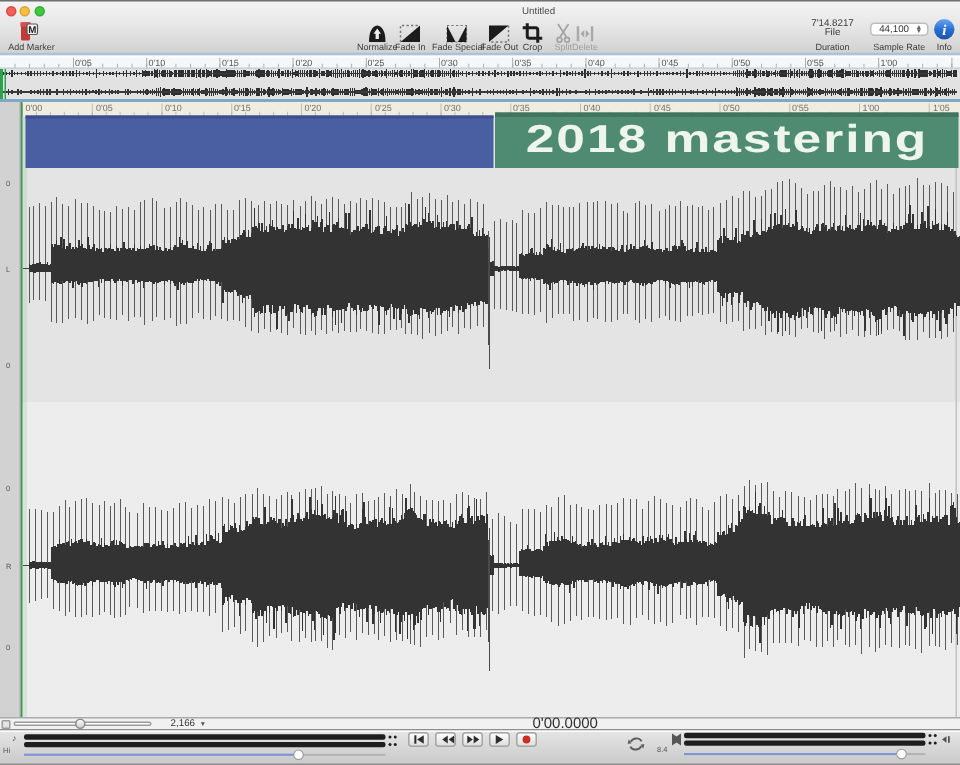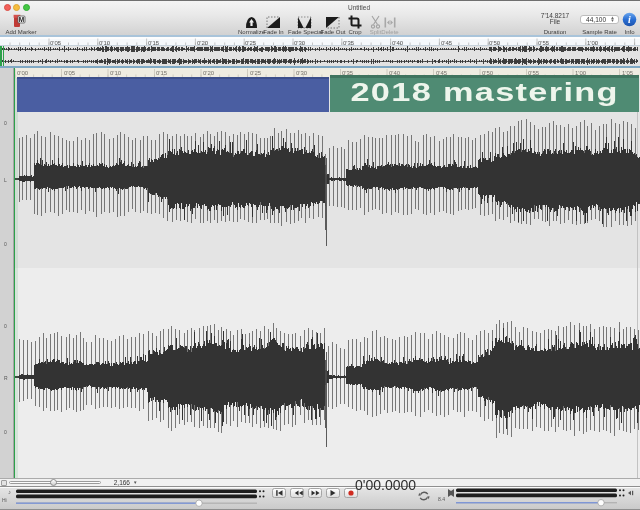--- a/index.html
+++ b/index.html
@@ -204,21 +204,21 @@
  <g fill="#2e2e2e">
   <rect x="4.2" y="2.2" width="1.4" height="5.6"></rect>
         <path d="M10.5 2.2 L6 5 L10.5 7.8 Z"></path>
   <path d="M26.5 2.4 L22.8 5 L26.5 7.6 Z M30.8 2.4 L27.1 5 L30.8 7.6 Z"></path>
   <path d="M39.5 2.4 L43.2 5 L39.5 7.6 Z M43.8 2.4 L47.5 5 L43.8 7.6 Z"></path>
   <path d="M58.5 2 L63.5 5 L58.5 8 Z"></path>
  </g>
  <circle cx="79" cy="5" r="2.6" fill="#cf2b20"></circle>
 </svg>
 
-<div style="left:355px;top:477px;width:60px;height:11px;font-size:14px;color:#2e2e2e;text-align:right;">0'00.0000</div>
+<div style="left:355px;top:477px;width:60px;height:11px;font-size:10px;color:#2e2e2e;text-align:left;">0'00.0000</div>
 
 <svg style="left:418px;top:490px;" width="12" height="12" viewBox="0 0 12 12">
  <g stroke="#5c5c5c" stroke-width="1.3" fill="none">
   <path d="M9.8 4.2 A4.2 4.2 0 0 0 2.5 4.6"></path>
   <path d="M2.2 7.8 A4.2 4.2 0 0 0 9.5 7.4"></path>
  </g>
  <path d="M1.2 2.8 L2.9 5.6 L0.4 5.8 Z" fill="#5c5c5c"></path>
  <path d="M10.8 9.2 L9.1 6.4 L11.6 6.2 Z" fill="#5c5c5c"></path>
 </svg>
 

